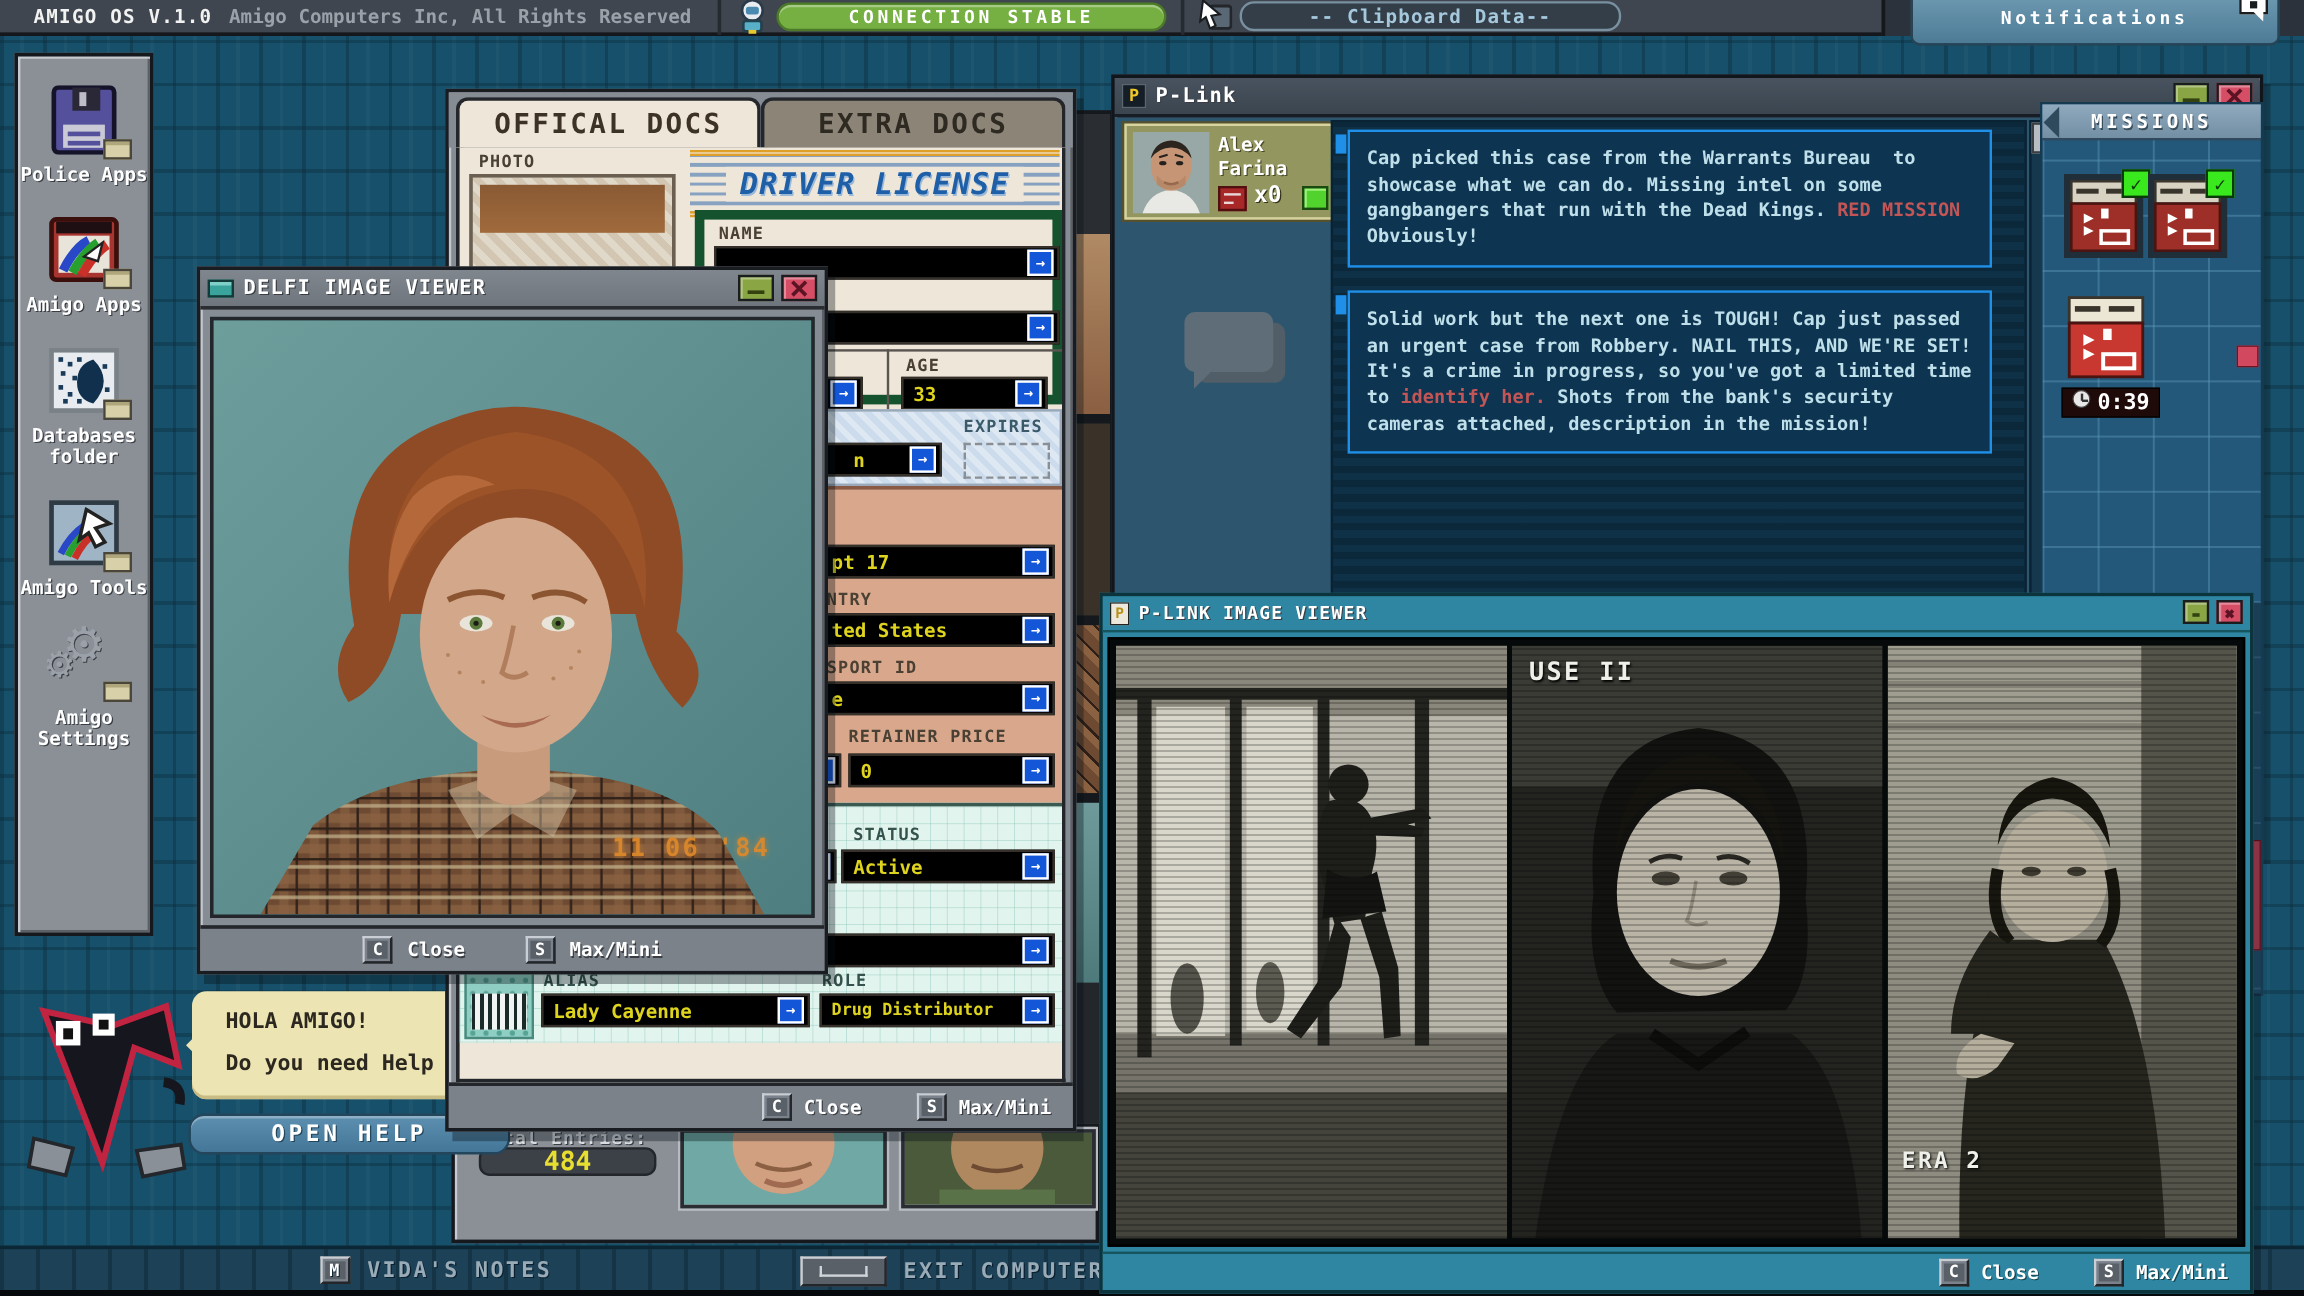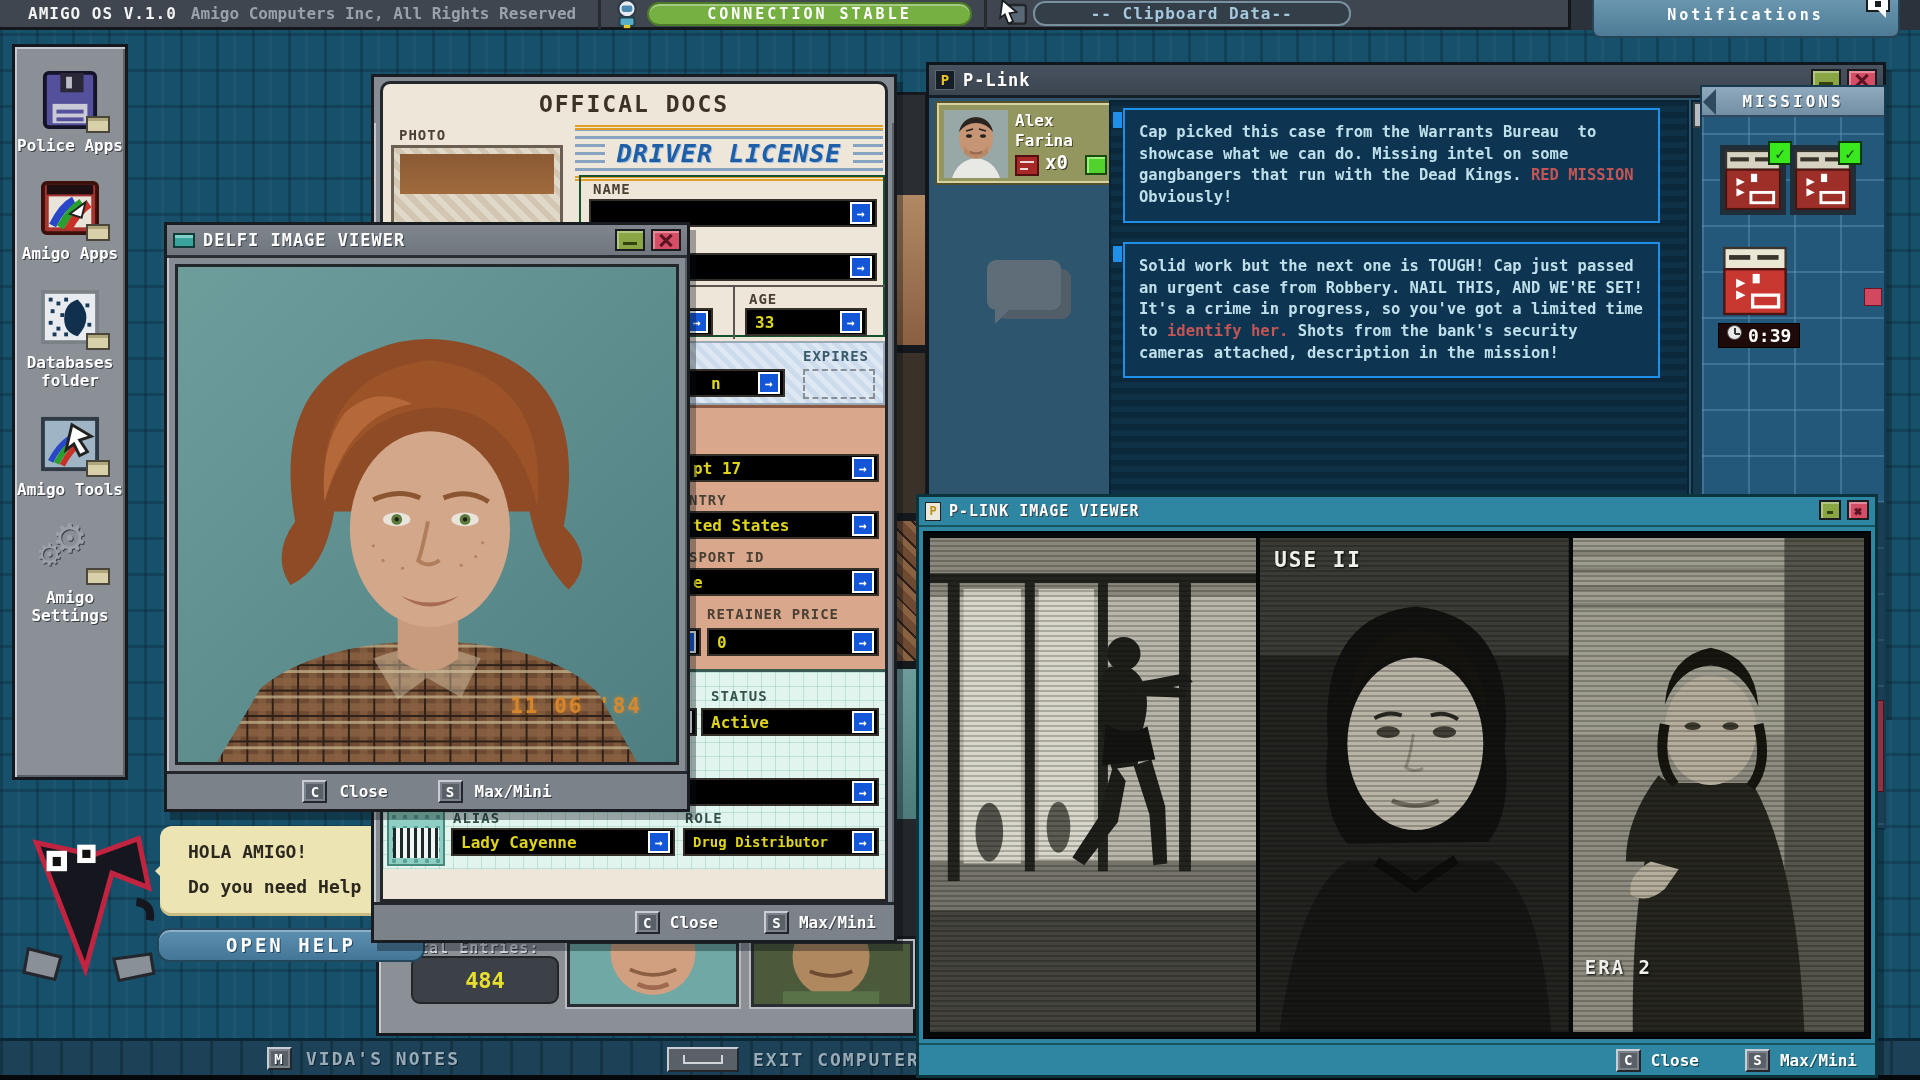--- a/index.html
+++ b/index.html
@@ -59,21 +59,21 @@
 .tab.inactive{background:#8d8478;color:#2e2a22}
 .db-body{margin:0 6px;position:relative;flex:1;background:#eee6d8;border:3px solid #23262b;border-top:none;overflow:hidden}
 .flabel{position:absolute;color:#4a4034;font-weight:bold;font-size:14px;letter-spacing:1px;white-space:nowrap}
 .inp{position:absolute;background:#000;height:28px;display:flex;align-items:center;color:#ded41e;font-weight:bold;font-size:16px;padding:0 3px 0 8px;border:2px solid #35302a;white-space:nowrap;overflow:hidden}
 .inp .go{margin-left:auto;flex:0 0 22px;width:22px;height:22px;background:#1456d8;border:2px solid #fff;color:#fff;display:flex;align-items:center;justify-content:center}
 .inp .go::before{content:"→";font-size:13px;font-weight:bold}
 .photo-box{position:absolute;background:#e0d8c8;border:3px solid #6a5f50;background-image:repeating-linear-gradient(45deg,rgba(150,120,80,.18) 0 6px,transparent 6px 12px)}
 .photo-box::before{content:"";position:absolute;left:6px;right:6px;top:6px;height:40px;background:linear-gradient(#8a5a34,#a06a3c)}
 .banner{position:absolute;display:flex;align-items:center;justify-content:center;border-top:5px double #e0a028;border-bottom:5px double #e0a028;background:repeating-linear-gradient(0deg,transparent 0 5px,rgba(30,95,168,.5) 5px 8px)}
 .banner span{background:#eee6d8;padding:0 12px;color:#1e5fa8;font-weight:bold;font-style:italic;font-size:25px;letter-spacing:1px;text-shadow:1px 1px 0 #9ab8d8}
-.fieldbox{position:absolute;border:2px solid #14532d}
+.fieldbox{position:absolute;border:8px solid #14532d}
 .cellline{position:absolute;background:#5a5550}
 .bluezone{position:absolute;background:#ccdcec;background-image:repeating-linear-gradient(45deg,rgba(255,255,255,.35) 0 5px,transparent 5px 10px);border:2px solid #9aa8b8}
 .dashbox{position:absolute;border:2px dashed #8a8f96}
 .tanzone{position:absolute;background:#d9a88c;border-top:3px solid #8a5a44}
 .mintzone{position:absolute;background:#e2f4ee;background-image:linear-gradient(rgba(120,190,175,.35) 1px,transparent 1px),linear-gradient(90deg,rgba(120,190,175,.35) 1px,transparent 1px);background-size:14px 14px;border-top:3px solid #3a5a52}
 .mintlabel{color:#35524c}
 .tealstrip{position:absolute;background:#8fcec2;background-image:radial-gradient(circle 2px at 5px 5px,#56a496 2px,transparent 2.5px);background-size:11px 11px;border:2px solid #4a8a7e}
 .barcode{position:absolute;left:4px;right:4px;bottom:6px;height:30px;background:#f0f4f2;background-image:repeating-linear-gradient(90deg,#1a2a28 0 3px,transparent 3px 7px)}
 
 
@@ -269,21 +269,21 @@
     <div style="height:160px;background:#3a3228"></div>
     <div style="height:8px;background:#15181c"></div>
     <div style="height:140px;background:repeating-linear-gradient(45deg,#6e4a32 0 8px,#8a6242 8px 14px,#2e2018 14px 16px)"></div>
     <div style="height:8px;background:#15181c"></div>
     <div style="height:150px;background:linear-gradient(#6f9a9c,#4e7a7c)"></div>
     <div style="flex:1;background:#23262b"></div>
   </div>
 
   <div class="gal-bottom" style="left:376px;top:936px;width:540px;height:100px">
     <span class="tot-label" style="left:20px;top:0">Total Entries:</span>
-    <div class="tot-box" style="left:32px;top:17px;width:148px;height:48px">484</div>
+    <div class="tot-box" style="left:20px;top:17px;width:148px;height:24px">484</div>
     <div class="gal-thumb" style="left:188px;top:2px;width:172px;height:66px">
       <svg viewBox="0 0 172 66" preserveAspectRatio="none" style="width:100%;height:100%">
           <rect width="172" height="66" fill="#6fa8a4"></rect>
           <ellipse cx="86" cy="10" rx="44" ry="46" fill="#d0a080"></ellipse>
           <path d="M62 28 q24 12 48 0" stroke="#8a5f42" stroke-width="4" fill="none"></path>
           <path d="M70 44 q16 8 32 0" stroke="#a06a50" stroke-width="5" fill="none"></path>
         </svg>
     </div>
     <div class="gal-thumb" style="left:372px;top:2px;width:162px;height:66px">
       <svg viewBox="0 0 162 66" preserveAspectRatio="none" style="width:100%;height:100%">
@@ -405,20 +405,21 @@
         <span class="clock"></span>
         <span>0:39</span>
       </div>
   </div>
   <span class="redfrag" style="left:1864px;top:288px;width:18px;height:18px;z-index:7"></span>
   <span class="redfrag" style="left:1872px;top:700px;width:12px;height:92px;z-index:7"></span>
 
   <div class="win" style="left:371px;top:74px;width:526px;height:869px;z-index:10">
     <div class="db-tabs">
       <div class="tab active">OFFICAL DOCS</div>
+      <div class="tab inactive">EXTRA DOCS</div>
     </div>
     <div class="db-body">
       <span class="flabel" style="left:16px;top:4px">PHOTO</span>
       <div class="photo-box" style="left:8px;top:22px;width:172px;height:246px"></div>
 
       <div class="banner" style="left:192px;top:2px;width:308px;height:56px">
           <span>DRIVER LICENSE</span>
         </div>
 
       <div class="fieldbox" style="left:196px;top:52px;width:306px;height:162px">

